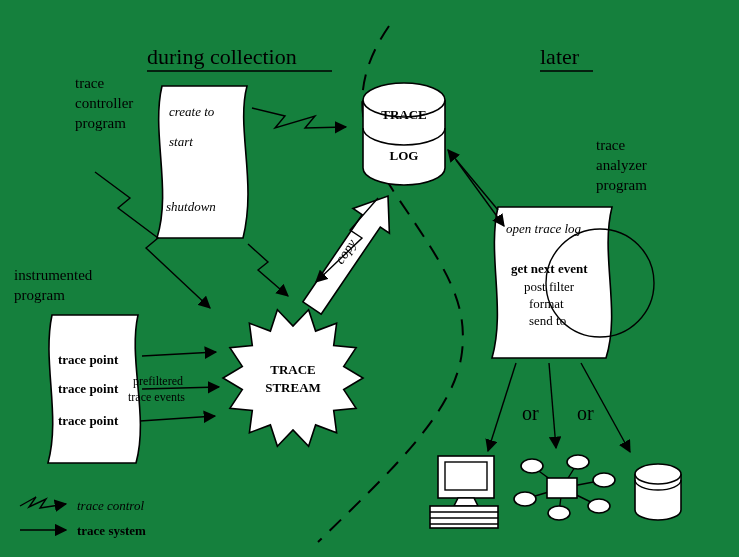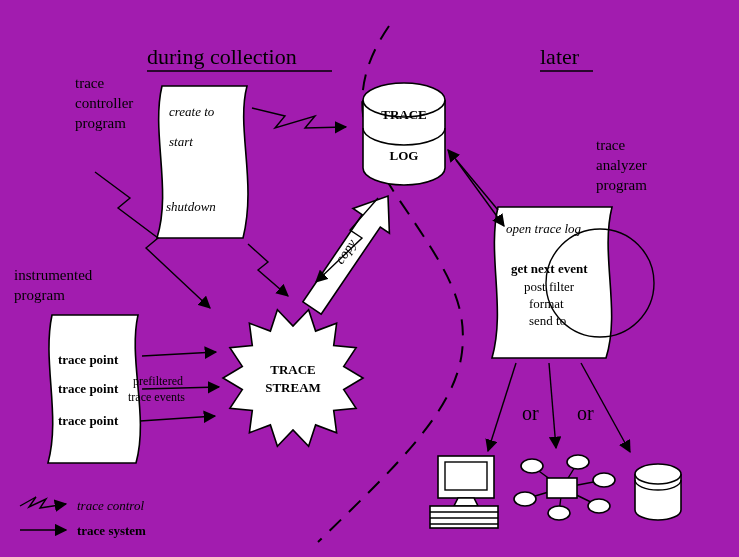--- a/index.html
+++ b/index.html
@@ -1,16 +1,16 @@
 <!DOCTYPE html>
 <html><head>
 <meta charset="utf-8">
 <style>
   html,body{margin:0;padding:0;background:#fff;}
-  #stage{position:relative;width:739px;height:557px;background:#a21caf;overflow:hidden;}
+  #stage{position:relative;width:739px;height:557px;background:#15803d;overflow:hidden;}
   svg{position:absolute;left:0;top:0;}
   .t{font-family:"Liberation Serif","DejaVu Serif",serif;fill:#000;}
   .it{font-style:italic;}
   .b{font-weight:bold;}
   .h{font-size:22px;}
   .lbl{font-size:15px;}
   .s13{font-size:13px;}
   .s12{font-size:12px;}
   .or{font-size:20px;}
   .shape{fill:#fff;stroke:#000;stroke-width:1.6;}

